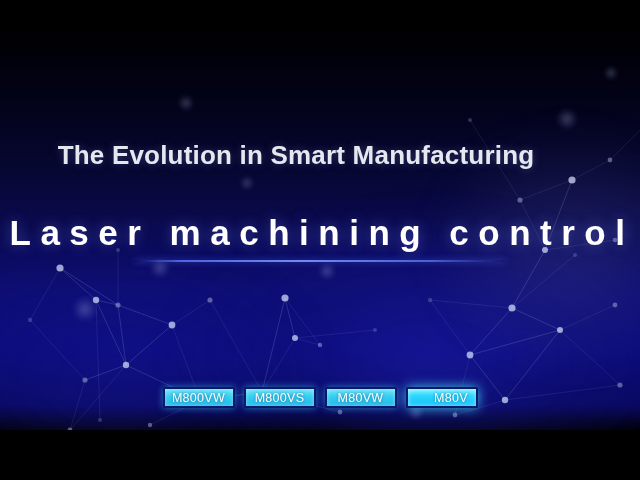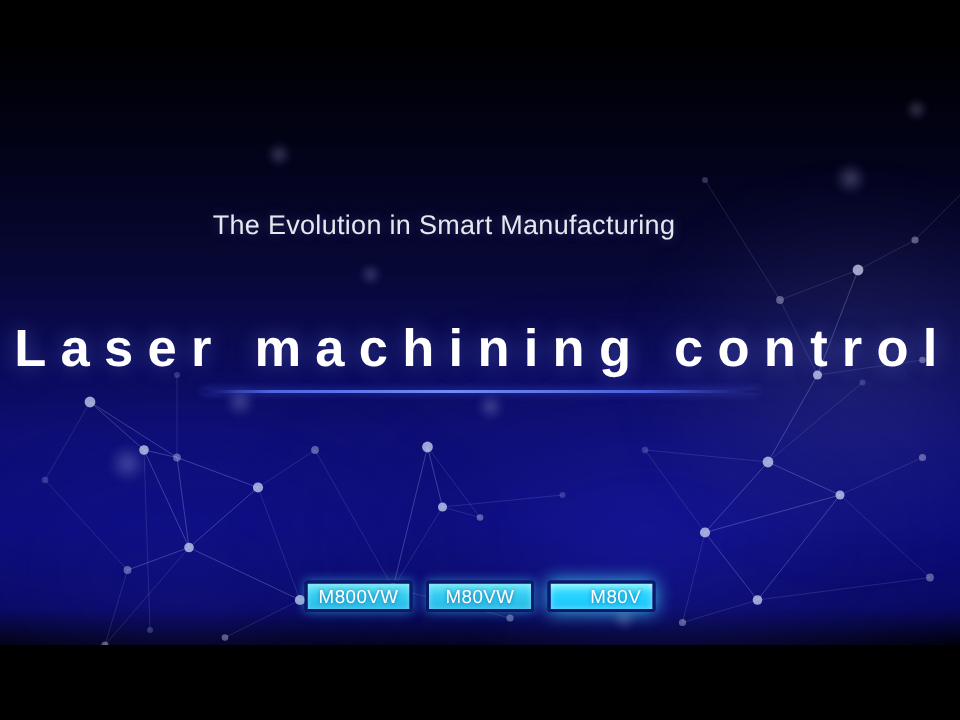--- a/index.html
+++ b/index.html
@@ -139,22 +139,22 @@
     height: 480px;
     z-index: 30;
   }
 
   .subtitle {
     position: absolute;
     left: 0;
     top: 140px;
     width: 592px;
     text-align: center;
-    font-size: 18px;
-    font-weight: 400;
+    font-size: 26px;
+    font-weight: 700;
     color: #e6e8ef;
     letter-spacing: 0.2px;
     text-shadow: 0 0 8px rgba(140,150,220,0.35);
     white-space: nowrap;
   }
 
   .main-title {
     position: absolute;
     left: 0;
     top: 213px;
@@ -348,20 +348,21 @@
 
   <div id="content">
     <div class="subtitle">The Evolution in Smart Manufacturing</div>
 
     <div class="main-title">Laser machining control</div>
 
     <div class="divider"></div>
 
     <div class="button-row" id="button-row">
         <div class="model-btn">M800VW</div>
+        <div class="model-btn">M800VS</div>
         <div class="model-btn">M80VW</div>
         <div class="model-btn active">M80V</div>
       </div>
   </div>
 
   <div class="letterbox top"></div>
   <div class="letterbox bottom"></div>
 
 </div>
 

